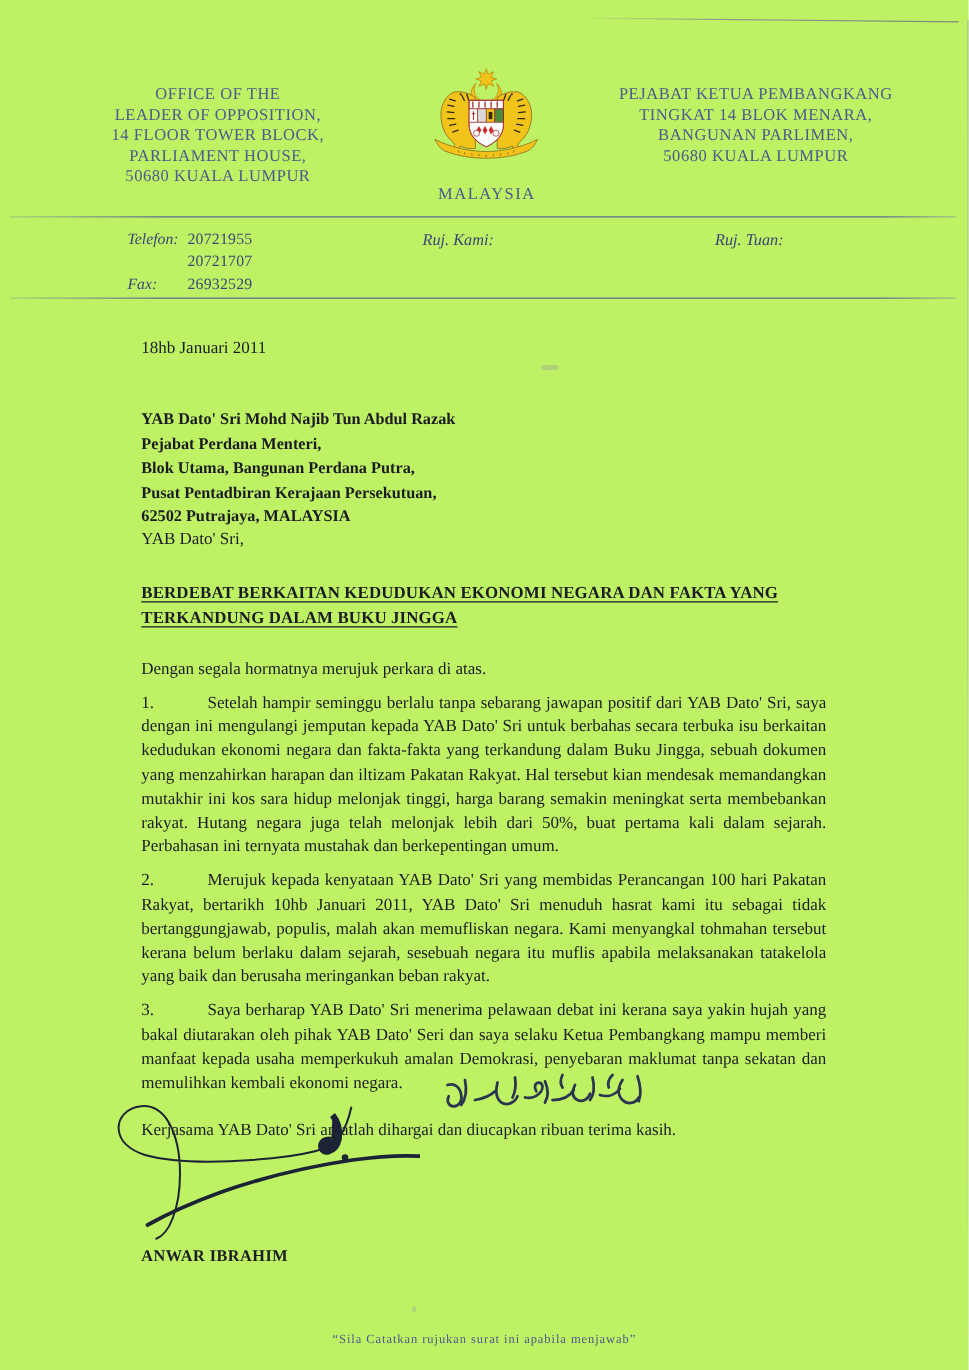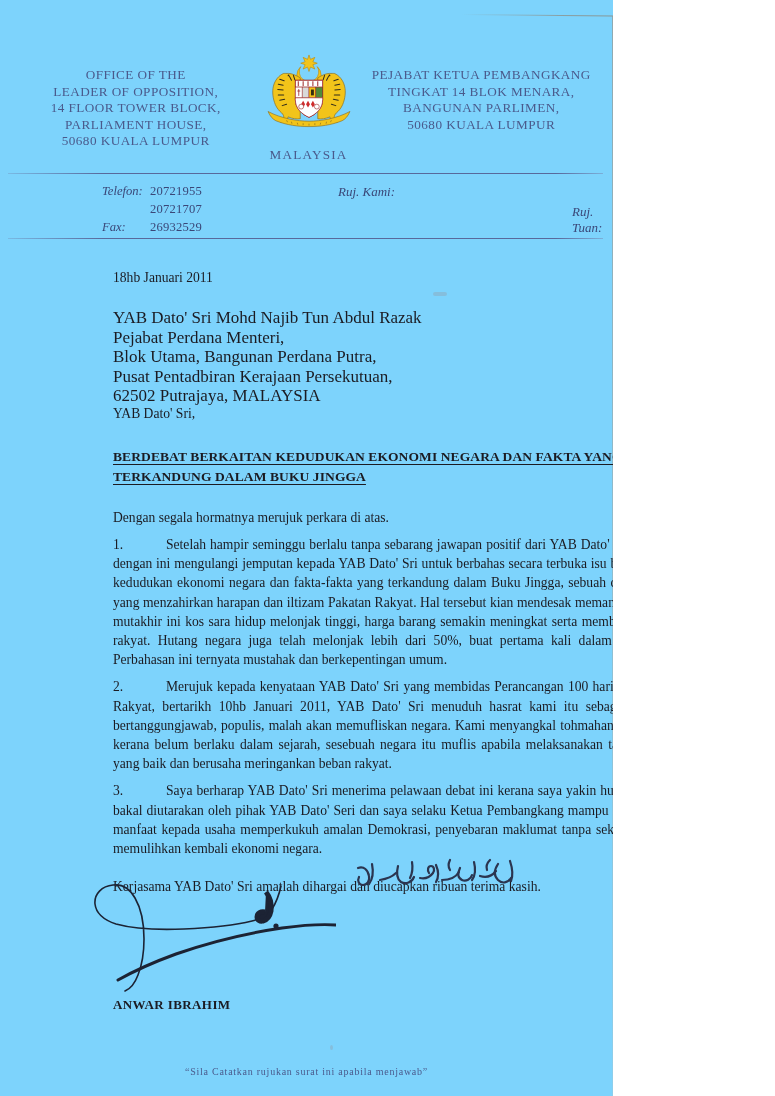--- a/index.html
+++ b/index.html
@@ -6,23 +6,23 @@
     margin: 0;
     padding: 0;
     background: #ffffff;
   }
   body {
     font-family: "Liberation Serif", "DejaVu Serif", serif;
     color: #1b1b22;
   }
   #page {
     position: relative;
-    width: 613px;
+    width: 775px;
     height: 1096px;
-    background: #7dd3fc;
+    background: #bef264;
     overflow: hidden;
   }
 
   
   .scan-edge-top {
     position: absolute;
     top: 14px; left: 462px;
     width: 305px; height: 1px;
     background: linear-gradient(90deg, rgba(170,175,170,0) 0%, rgba(140,146,140,.85) 35%, rgba(120,128,120,.9) 100%);
     transform: rotate(0.55deg);
@@ -114,38 +114,38 @@
     position: absolute;
     left: 338px; top: 2px;
     font-style: italic;
     font-size: 13px;
   }
   .ruj-tuan {
     position: absolute;
     left: 572px; top: 2px;
     font-style: italic;
     font-size: 13px;
-    margin-top: 20px;
   }
 
   
   .body-wrap {
     position: absolute;
     top: 268px;
     left: 113px;
     width: 548px;
   }
   .date-line {
     font-size: 13.6px;
     line-height: 19px;
   }
   .addr {
-    margin-top: 21px;
-    font-size: 17px;
+    margin-top: 38px;
+    font-size: 13px;
     line-height: 19.6px;
+    font-weight: bold;
   }
   .addr-line { display: block; }
 
   .salutation {
     font-size: 13.6px;
   }
 
   .subject {
     margin-top: 25px;
     font-weight: bold;

